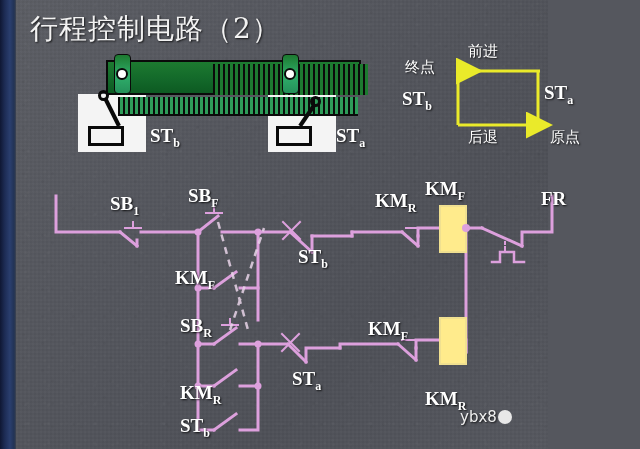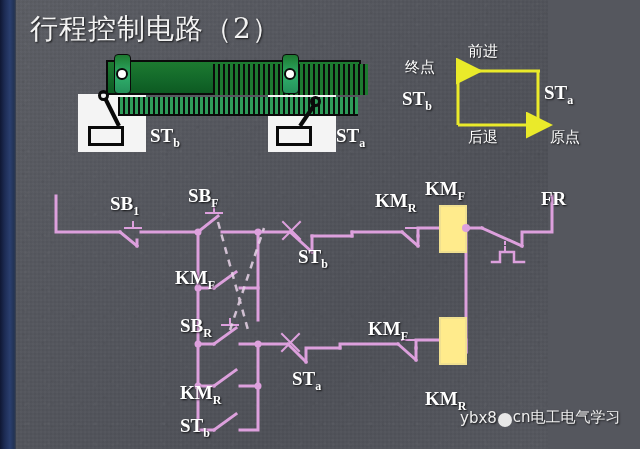--- a/index.html
+++ b/index.html
@@ -74,21 +74,21 @@
   .lp-st sub{font-size:12px;}
 
   
   .circuit{position:absolute;left:0;top:0;width:640px;height:449px;}
   .clabel{position:absolute;color:#fff;font-weight:bold;font-size:19px;
     font-family:"Liberation Serif",serif;text-shadow:1px 1px 2px rgba(0,0,0,.85);
     white-space:nowrap;}
   .clabel sub{font-size:12px;}
 
   
-  .wm{position:absolute;left:460px;top:408px;display:flex;align-items:center;
+  .wm{position:absolute;left:460px;top:408px;display:flex;
     color:#efefef;font-size:15px;font-family:"DejaVu Sans",sans-serif;
     text-shadow:1px 1px 2px rgba(0,0,0,.8);white-space:nowrap;}
   .wm-dot{display:inline-block;width:14px;height:14px;border-radius:50%;
     background:#e8e8e8;margin:0 1px;position:relative;top:2px;}
 </style>
 </head>
 <body>
 
 <div id="stage">
 
@@ -267,16 +267,15 @@
       <div class="clabel" style="left: 375px; top: 190px;"><span>KM</span><sub>R</sub></div>
       <div class="clabel" style="left: 425px; top: 178px;"><span>KM</span><sub>F</sub></div>
       <div class="clabel" style="left: 525px; top: 188px; margin-left: 16px;"><span>FR</span></div>
       <div class="clabel" style="left: 368px; top: 318px;"><span>KM</span><sub>F</sub></div>
       <div class="clabel" style="left: 425px; top: 388px;"><span>KM</span><sub>R</sub></div>
     </div>
 
   <div class="wm">
     <span>ybx8</span>
     <span class="wm-dot"></span>
-    <span>cn电工电气学习</span>
   </div>
 
 </div>
 
 </body></html>

